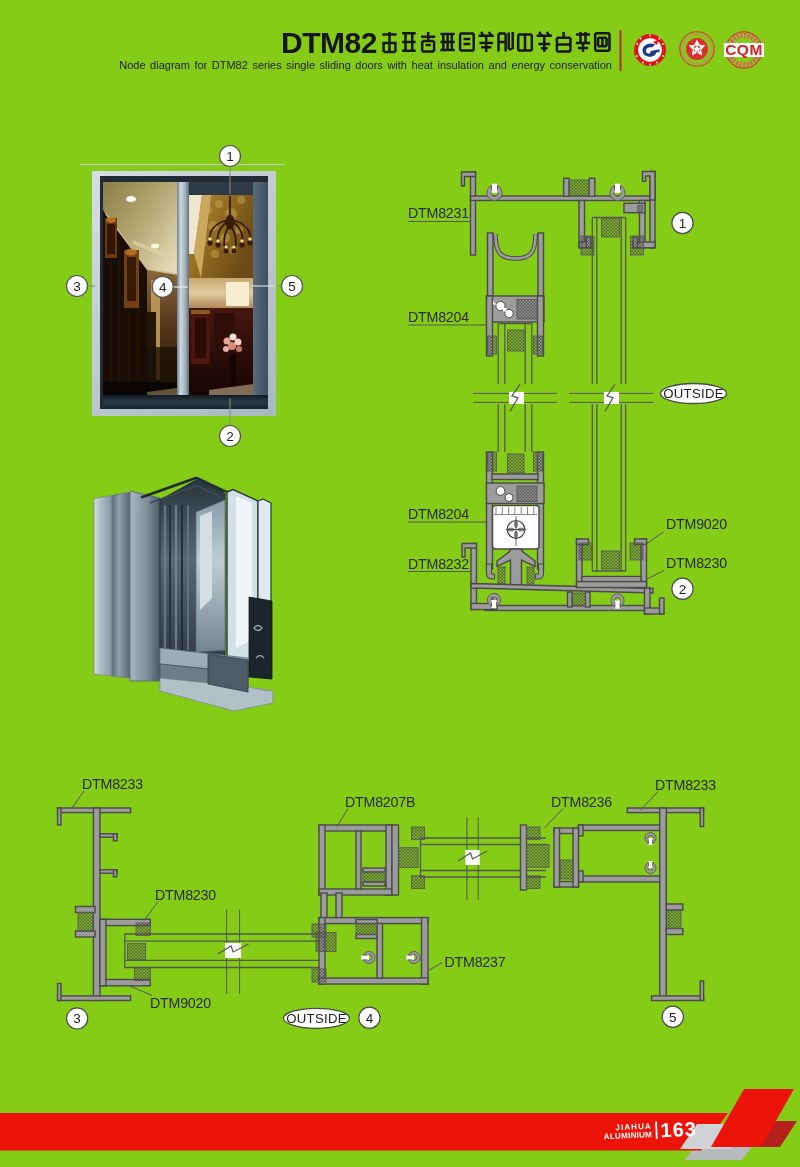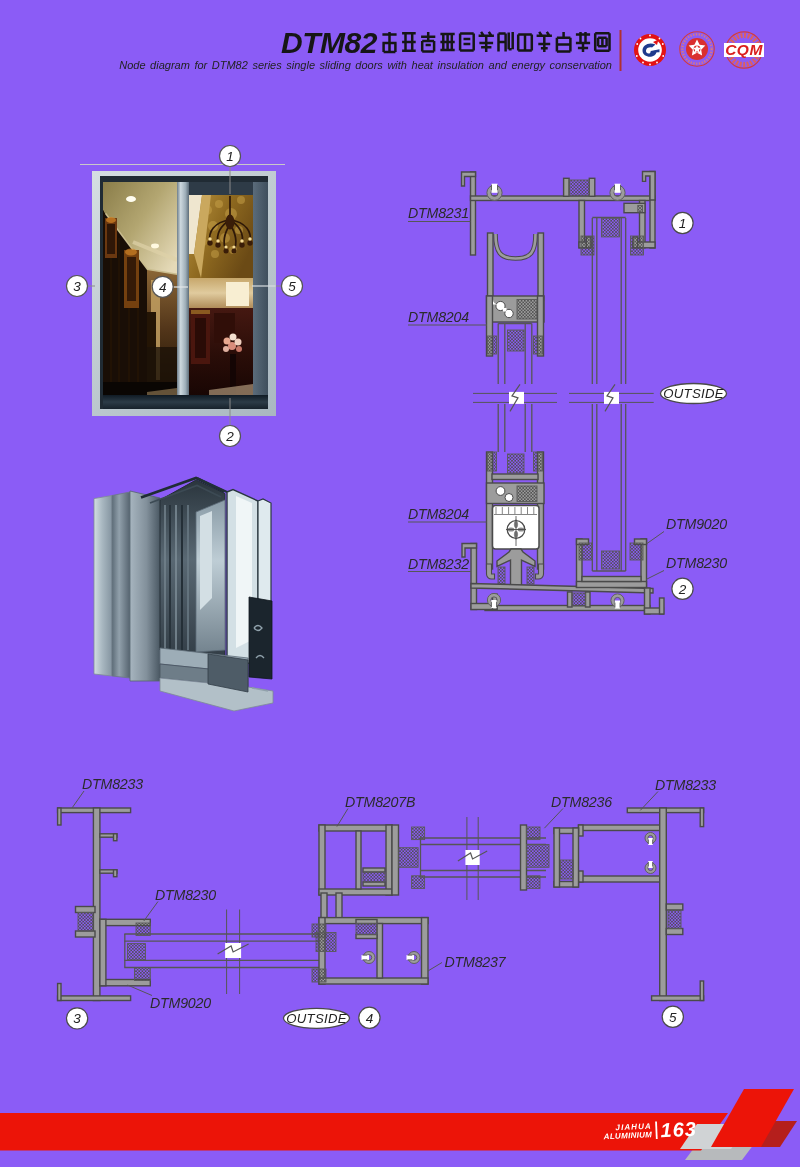--- a/index.html
+++ b/index.html
@@ -1,17 +1,17 @@
 <!DOCTYPE html>
 <html><head>
 <meta charset="utf-8">
 <style>
   html,body{margin:0;padding:0;background:#fff;}
-  #page{position:relative;width:800px;height:1167px;background:#8b5cf6;overflow:hidden;
-        font-family:"Liberation Sans",sans-serif;font-style:italic;}
+  #page{position:relative;width:800px;height:1167px;background:#84cc16;overflow:hidden;
+        font-family:"Liberation Sans",sans-serif;}
   .abs{position:absolute;}
   #svgmain{position:absolute;left:0;top:0;z-index:5;}
 </style>
 </head>
 <body>
 <div id="page">
 
   <div class="abs" id="photo" style="left:92px;top:171px;width:184px;height:245px;z-index:1;
        background:linear-gradient(135deg,#d5dee2 0%,#c2cdd3 40%,#a9b7c0 100%);">
     <div class="abs" style="left:8px;top:5px;right:8px;bottom:7px;background:#202b34;"></div>

